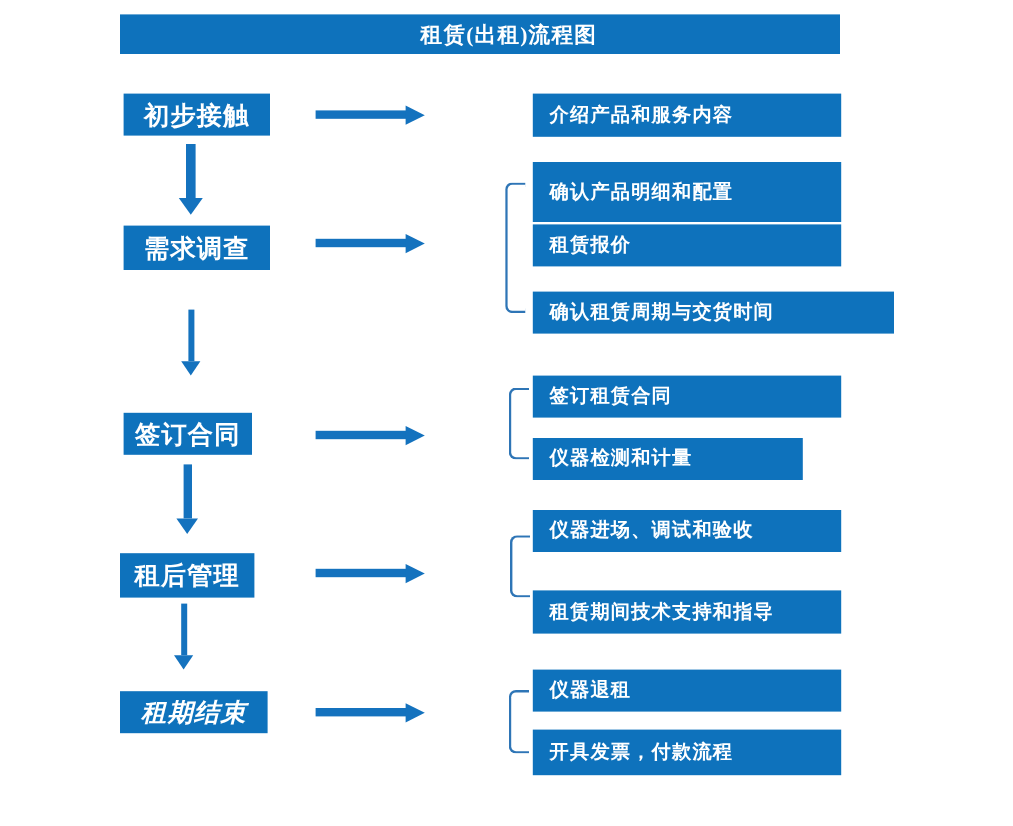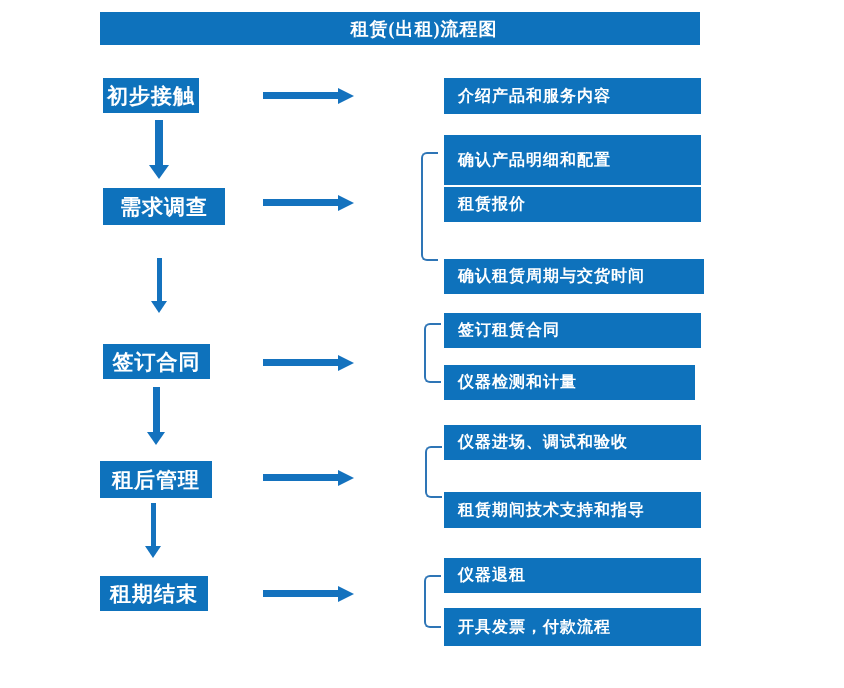--- a/index.html
+++ b/index.html
@@ -25,34 +25,34 @@
     border-radius:6px 0 0 6px;
   }
 </style>
 </head>
 <body>
 
 <div class="canvas">
 
   <div class="bluebox titlebar" style="left:100px;top:12px;width:600px;height:33px;">租赁(出租)流程图</div>
 
-  <div class="bluebox stepbox" style="left:103px;top:78px;width:96px;height:35px;">初步接触</div>
+  <div class="bluebox stepbox" style="left:103px;top:78px;width:122px;height:35px;">初步接触</div>
   <div class="bluebox stepbox" style="left:103px;top:188px;width:122px;height:37px;">需求调查</div>
   <div class="bluebox stepbox" style="left:103px;top:344px;width:107px;height:35px;">签订合同</div>
   <div class="bluebox stepbox" style="left:100px;top:461px;width:112px;height:37px;">租后管理</div>
-  <div class="bluebox stepbox" style="left:100px;top:576px;width:108px;height:35px;">租期结束</div>
+  <div class="bluebox stepbox" style="left:100px;top:576px;width:123px;height:35px;font-style:italic;">租期结束</div>
 
   <div class="bluebox detailbox" style="left:444px;top:78px;width:257px;height:36px;">介绍产品和服务内容</div>
 
   <div class="bluebox detailbox" style="left:444px;top:135px;width:257px;height:50px;">确认产品明细和配置</div>
   <div class="bluebox detailbox" style="left:444px;top:187px;width:257px;height:35px;text-align:right;">租赁报价</div>
-  <div class="bluebox detailbox" style="left:444px;top:243px;width:260px;height:35px;margin-top:16px;">确认租赁周期与交货时间</div>
+  <div class="bluebox detailbox" style="left:444px;top:243px;width:301px;height:35px;">确认租赁周期与交货时间</div>
 
   <div class="bluebox detailbox" style="left:444px;top:313px;width:257px;height:35px;">签订租赁合同</div>
-  <div class="bluebox detailbox" style="left:444px;top:365px;width:251px;height:35px;text-align:center;">仪器检测和计量</div>
+  <div class="bluebox detailbox" style="left:444px;top:365px;width:225px;height:35px;text-align:center;">仪器检测和计量</div>
 
   <div class="bluebox detailbox" style="left:444px;top:425px;width:257px;height:35px;text-align:right;">仪器进场、调试和验收</div>
   <div class="bluebox detailbox" style="left:444px;top:492px;width:257px;height:36px;">租赁期间技术支持和指导</div>
 
   <div class="bluebox detailbox" style="left:444px;top:558px;width:257px;height:35px;">仪器退租</div>
   <div class="bluebox detailbox" style="left:444px;top:608px;width:257px;height:38px;">开具发票，付款流程</div>
 
   <div>
     <div class="hline" style="left:263px;top:92px;width:76px;height:7px;"></div>
     <div class="tri tri-right" style="left:338px;top:88px;border-width:8px 0 8px 16px;"></div>

